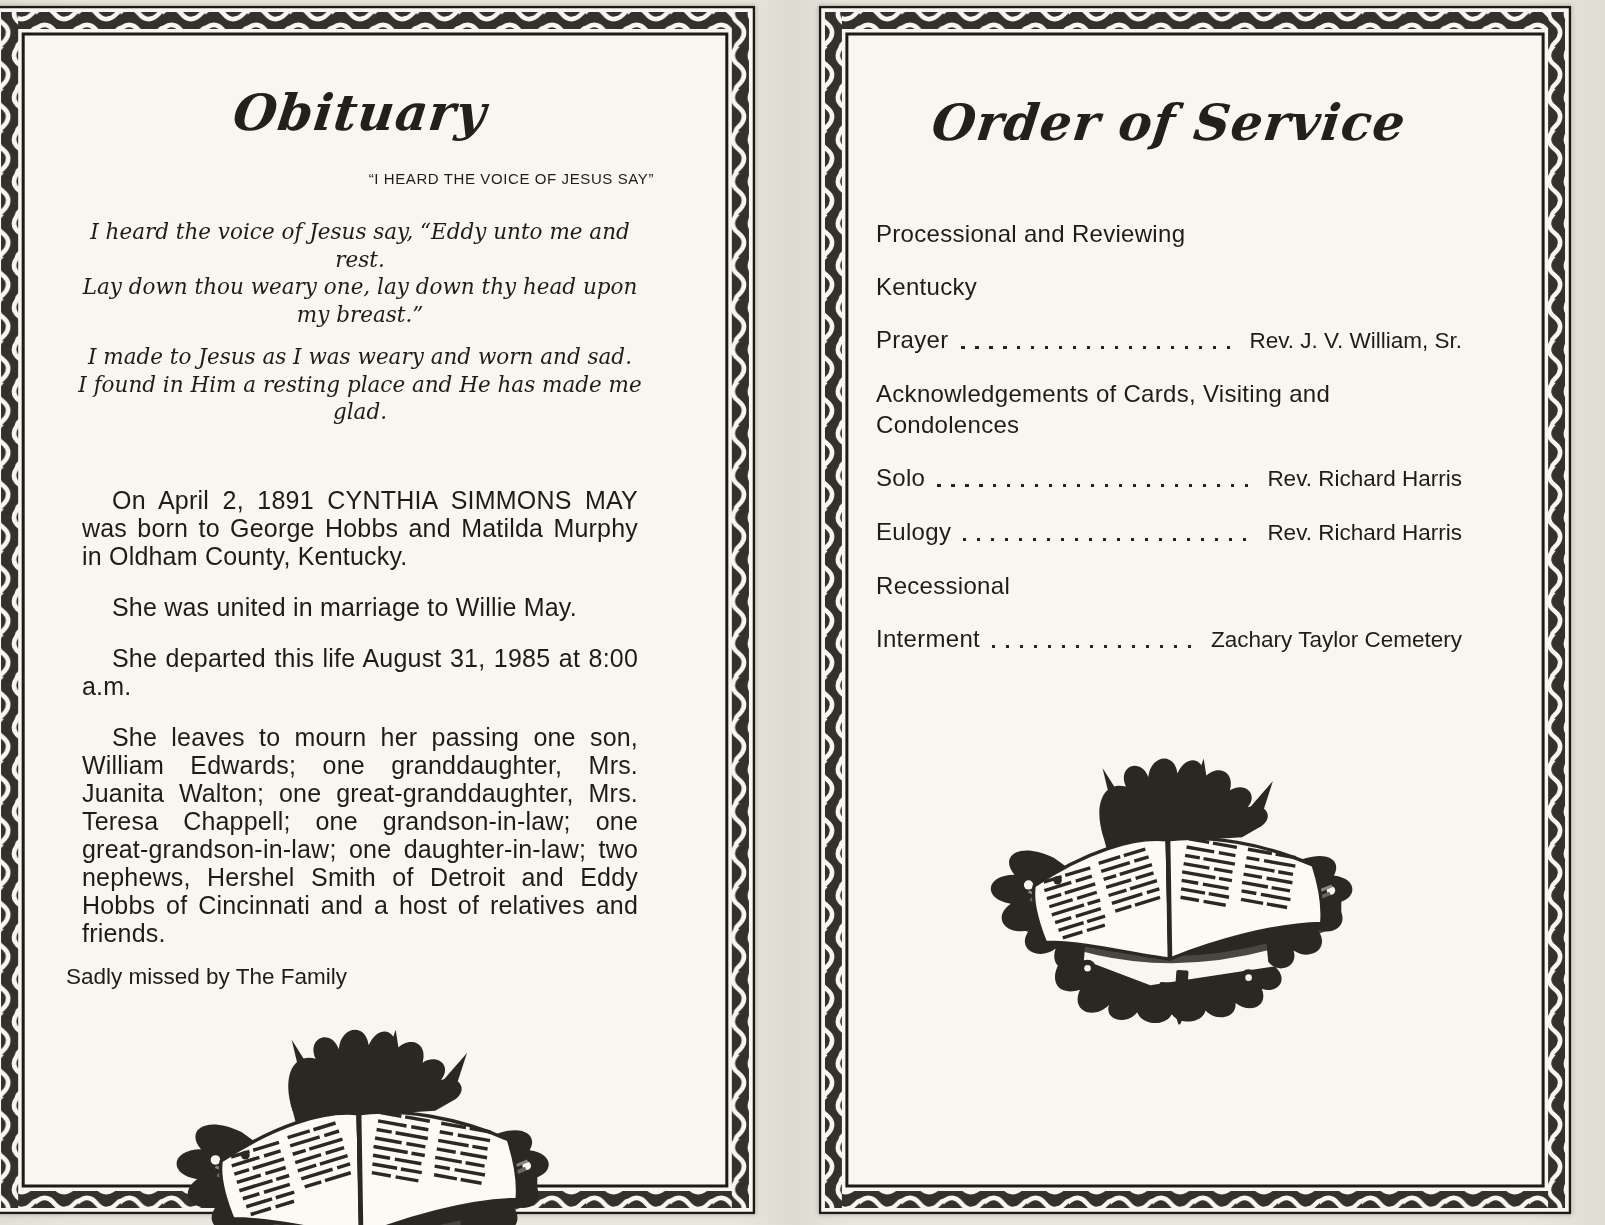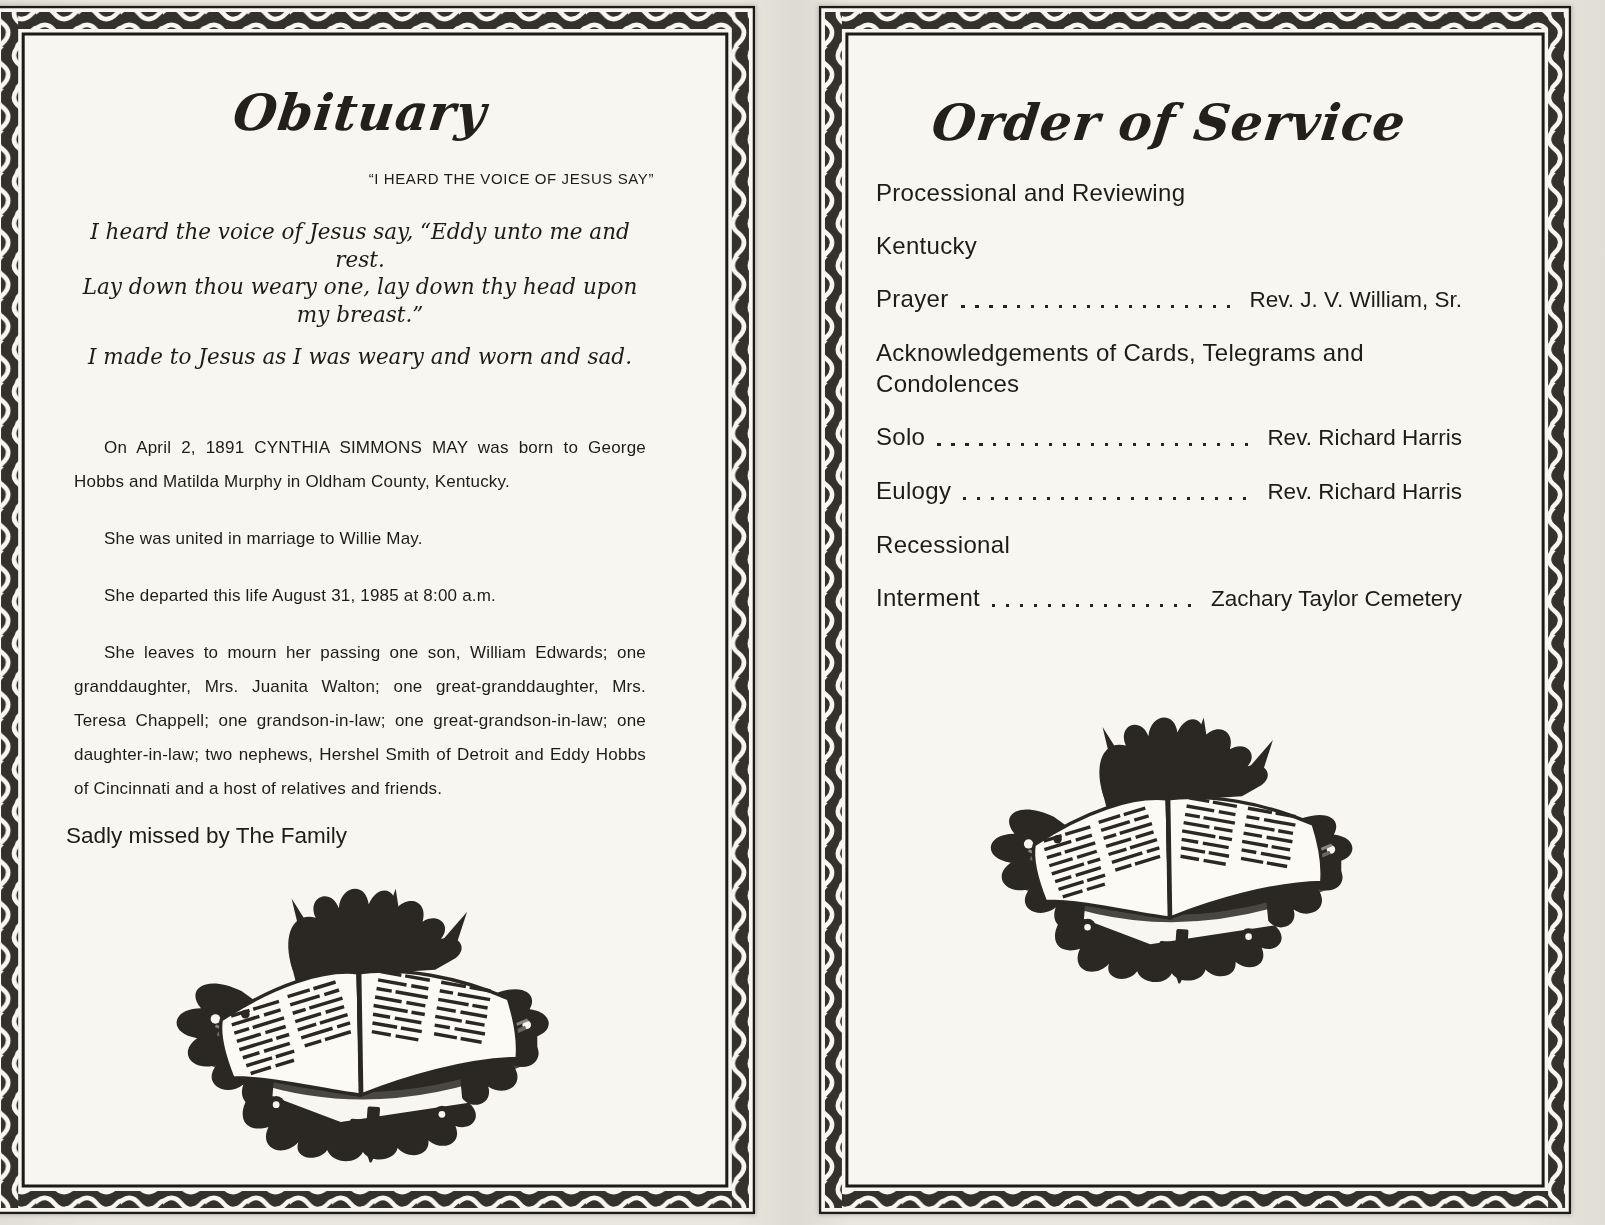--- a/index.html
+++ b/index.html
@@ -37,31 +37,31 @@
   }
   .poem {
     font-family:"DejaVu Serif", serif; font-style:italic; font-size:21.5px;
     line-height:27.5px; text-align:center;
   }
   .stanza-1 { margin-top:31px; }
   .stanza-2 { margin-top:15px; }
 
   .obit-body { margin-top:60px; }
   .obit-body p {
-    margin:8px; font-size:17px; line-height:34px; text-align:justify;
+    margin:16px; font-size:25px; line-height:28px; text-align:justify;
     text-indent:30px; letter-spacing:0.2px;
   }
   .obit-body p + p { margin-top:23px; }
   .closing { margin-top:17px; text-align:left; font-size:22.5px; }
 
   .bible { display:block; margin:24px auto 0 auto; }
   #left-bible  { width:424px; height:290px; }
   #right-bible { width:412px; height:282px; margin-top:88px; }
 
-  .order-list { margin-top:25px; }
+  .order-list { margin-top:66px; }
   .os-row { display:flex; align-items:baseline; font-size:24px; line-height:31px; margin-bottom:22px; }
   .os-label { white-space:normal; letter-spacing:0.3px; }
   .os-label.wide { max-width:540px; }
   .os-leader {
     flex:1 1 auto; min-width:36px; height:3.5px; align-self:flex-end;
     margin:0 10px 7px 12px;
     background:repeating-linear-gradient(to right, #262420 0 3.5px, transparent 3.5px 14px);
   }
   .os-value { white-space:nowrap; font-size:22.5px; }
 </style>
@@ -179,20 +179,21 @@
     <h1 class="script-title">Obituary</h1>
 
     <div class="hymn-title">“I HEARD THE VOICE OF JESUS SAY”</div>
 
     <div class="poem stanza-1">
       <div>I heard the voice of Jesus say, “Eddy unto me and rest.</div>
       <div>Lay down thou weary one, lay down thy head upon my breast.”</div>
     </div>
     <div class="poem stanza-2">
       <div>I made to Jesus as I was weary and worn and sad.</div>
+      <div>I found in Him a resting place and He has made me glad.</div>
     </div>
 
     <div class="obit-body">
       <p>On April 2, 1891 CYNTHIA SIMMONS MAY was born to George Hobbs and Matilda Murphy in Oldham County, Kentucky.</p>
       <p>She was united in marriage to Willie May.</p>
       <p>She departed this life August 31, 1985 at 8:00 a.m.</p>
       <p>She leaves to mourn her passing one son, William Edwards; one granddaughter, Mrs. Juanita Walton; one great-granddaughter, Mrs. Teresa Chappell; one grandson-in-law; one great-grandson-in-law; one daughter-in-law; two nephews, Hershel Smith of Detroit and Eddy Hobbs of Cincinnati and a host of relatives and friends.</p>
     </div>
 
     <div class="closing">Sadly missed by The Family</div>
@@ -221,21 +222,21 @@
         <span class="os-label">Kentucky</span>
       </div>
 
       <div class="os-row">
         <span class="os-label">Prayer</span>
         <span class="os-leader"></span>
         <span class="os-value">Rev. J. V. William, Sr.</span>
       </div>
 
       <div class="os-row">
-        <span class="os-label wide">Acknowledgements of Cards, Telegrams and Condolences</span>
+        <span class="os-label wide">Acknowledgements of Cards, Visiting and Condolences</span>
       </div>
 
       <div class="os-row">
         <span class="os-label">Solo</span>
         <span class="os-leader"></span>
         <span class="os-value">Rev. Richard Harris</span>
       </div>
 
 
       <div class="os-row">

